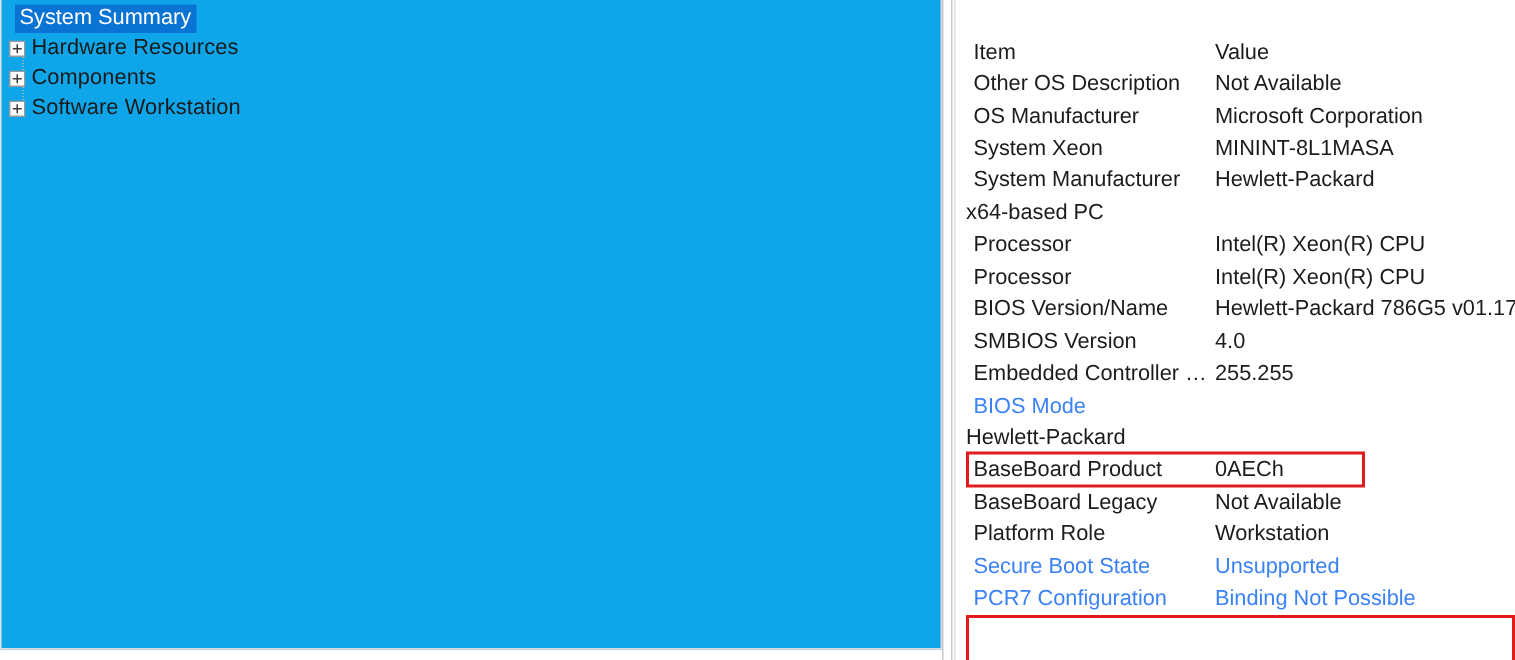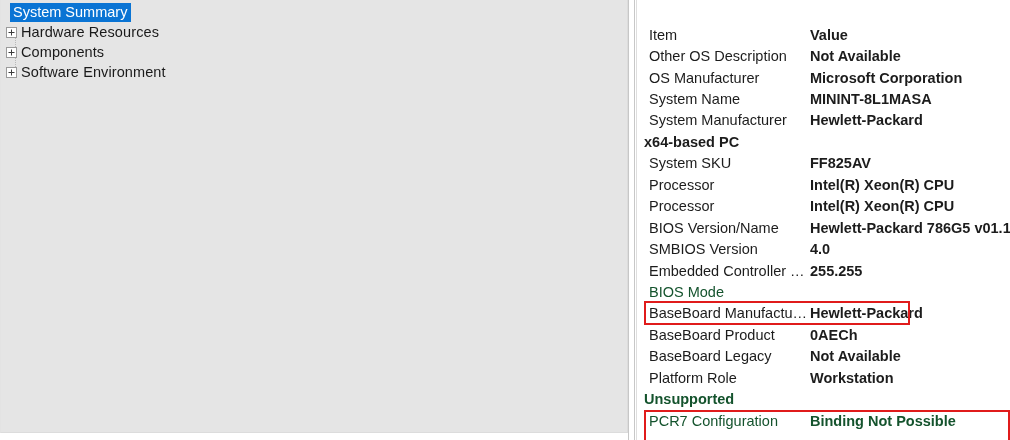--- a/index.html
+++ b/index.html
@@ -18,21 +18,21 @@
 
   
   .tree-pane{
     position:relative;
     width:628px;
     height:433px;
     box-sizing:border-box;
     border:1px solid #dcdcdc;
     border-top:none;
     border-left:1px solid #e3e3e3;
-    background:#e5e5e5;
+    background:#0ea5e9;
     overflow:hidden;
   }
   .tree{
     padding:2px 0 0 2px;
   }
   .tree-row{
     display:flex;
     align-items:center;
     height:20px;
     font-size:14.5px;
@@ -113,28 +113,27 @@
     flex:0 0 166px;
     padding-left:5px;
     box-sizing:border-box;
     overflow:hidden;
     text-overflow:ellipsis;
   }
   .cell-value{
     flex:1 1 auto;
     overflow:hidden;
     white-space:nowrap;
-    font-weight:bold;
   }
   .grid-row.header{
     color:#1c1c1c;
   }
   .grid-row.hl .cell-item,
   .grid-row.hl .cell-value{
-    color:#14532d;
+    color:#3b82f6;
   }
   .val-wide{
     display:inline-block;
     min-width:260px;
   }
 
   
   .redbox{
     position:absolute;
     border:2px solid #e01b1b;
@@ -186,21 +185,21 @@
           <span class="tree-label">Components</span>
         </div>
         <div class="tree-row">
           <span class="twisty">
             <svg width="11" height="11" viewBox="0 0 11 11">
               <rect x="0.5" y="0.5" width="10" height="10" fill="#ffffff" stroke="#9a9a9a"></rect>
               <line x1="2.5" y1="5.5" x2="8.5" y2="5.5" stroke="#3c3c3c" stroke-width="1"></line>
               <line x1="5.5" y1="2.5" x2="5.5" y2="8.5" stroke="#3c3c3c" stroke-width="1"></line>
             </svg>
           </span>
-          <span class="tree-label">Software Environment</span>
+          <span class="tree-label">Software Workstation</span>
         </div>
       </div>
   </div>
 
   <div class="splitter">
     <div class="bar b1"></div>
     <div class="bar b2"></div>
     <div class="bar b3"></div>
   </div>
 
@@ -212,35 +211,31 @@
         </div>
         <div class="grid-row">
           <div class="cell-item">Other OS Description</div>
           <div class="cell-value">Not Available</div>
         </div>
         <div class="grid-row">
           <div class="cell-item">OS Manufacturer</div>
           <div class="cell-value">Microsoft Corporation</div>
         </div>
         <div class="grid-row">
-          <div class="cell-item">System Name</div>
+          <div class="cell-item">System Xeon</div>
           <div class="cell-value">MININT-8L1MASA</div>
         </div>
         <div class="grid-row">
           <div class="cell-item">System Manufacturer</div>
           <div class="cell-value">Hewlett-Packard</div>
         </div>
         <div class="grid-row">
           <div class="cell-value">x64-based PC</div>
         </div>
         <div class="grid-row">
-          <div class="cell-item">System SKU</div>
-          <div class="cell-value">FF825AV</div>
-        </div>
-        <div class="grid-row">
           <div class="cell-item">Processor</div>
           <div class="cell-value"><span class="val-wide">Intel(R) Xeon(R) CPU</span></div>
         </div>
         <div class="grid-row">
           <div class="cell-item">Processor</div>
           <div class="cell-value"><span class="val-wide">Intel(R) Xeon(R) CPU</span></div>
         </div>
         <div class="grid-row">
           <div class="cell-item">BIOS Version/Name</div>
           <div class="cell-value">Hewlett-Packard 786G5 v01.17, 8/</div>
@@ -250,36 +245,36 @@
           <div class="cell-value">4.0</div>
         </div>
         <div class="grid-row">
           <div class="cell-item">Embedded Controller V...</div>
           <div class="cell-value">255.255</div>
         </div>
         <div class="grid-row hl">
           <div class="cell-item">BIOS Mode</div>
         </div>
         <div class="grid-row">
-          <div class="cell-item">BaseBoard Manufacturer</div>
           <div class="cell-value">Hewlett-Packard</div>
         </div>
         <div class="grid-row">
           <div class="cell-item">BaseBoard Product</div>
           <div class="cell-value">0AECh</div>
         </div>
         <div class="grid-row">
           <div class="cell-item">BaseBoard Legacy</div>
           <div class="cell-value">Not Available</div>
         </div>
         <div class="grid-row">
           <div class="cell-item">Platform Role</div>
           <div class="cell-value">Workstation</div>
         </div>
         <div class="grid-row hl">
+          <div class="cell-item">Secure Boot State</div>
           <div class="cell-value">Unsupported</div>
         </div>
         <div class="grid-row hl">
           <div class="cell-item">PCR7 Configuration</div>
           <div class="cell-value">Binding Not Possible</div>
         </div>
       </div>
 
     <div class="redbox" id="redbox-bios"></div>
     <div class="redbox" id="redbox-secure"></div>

